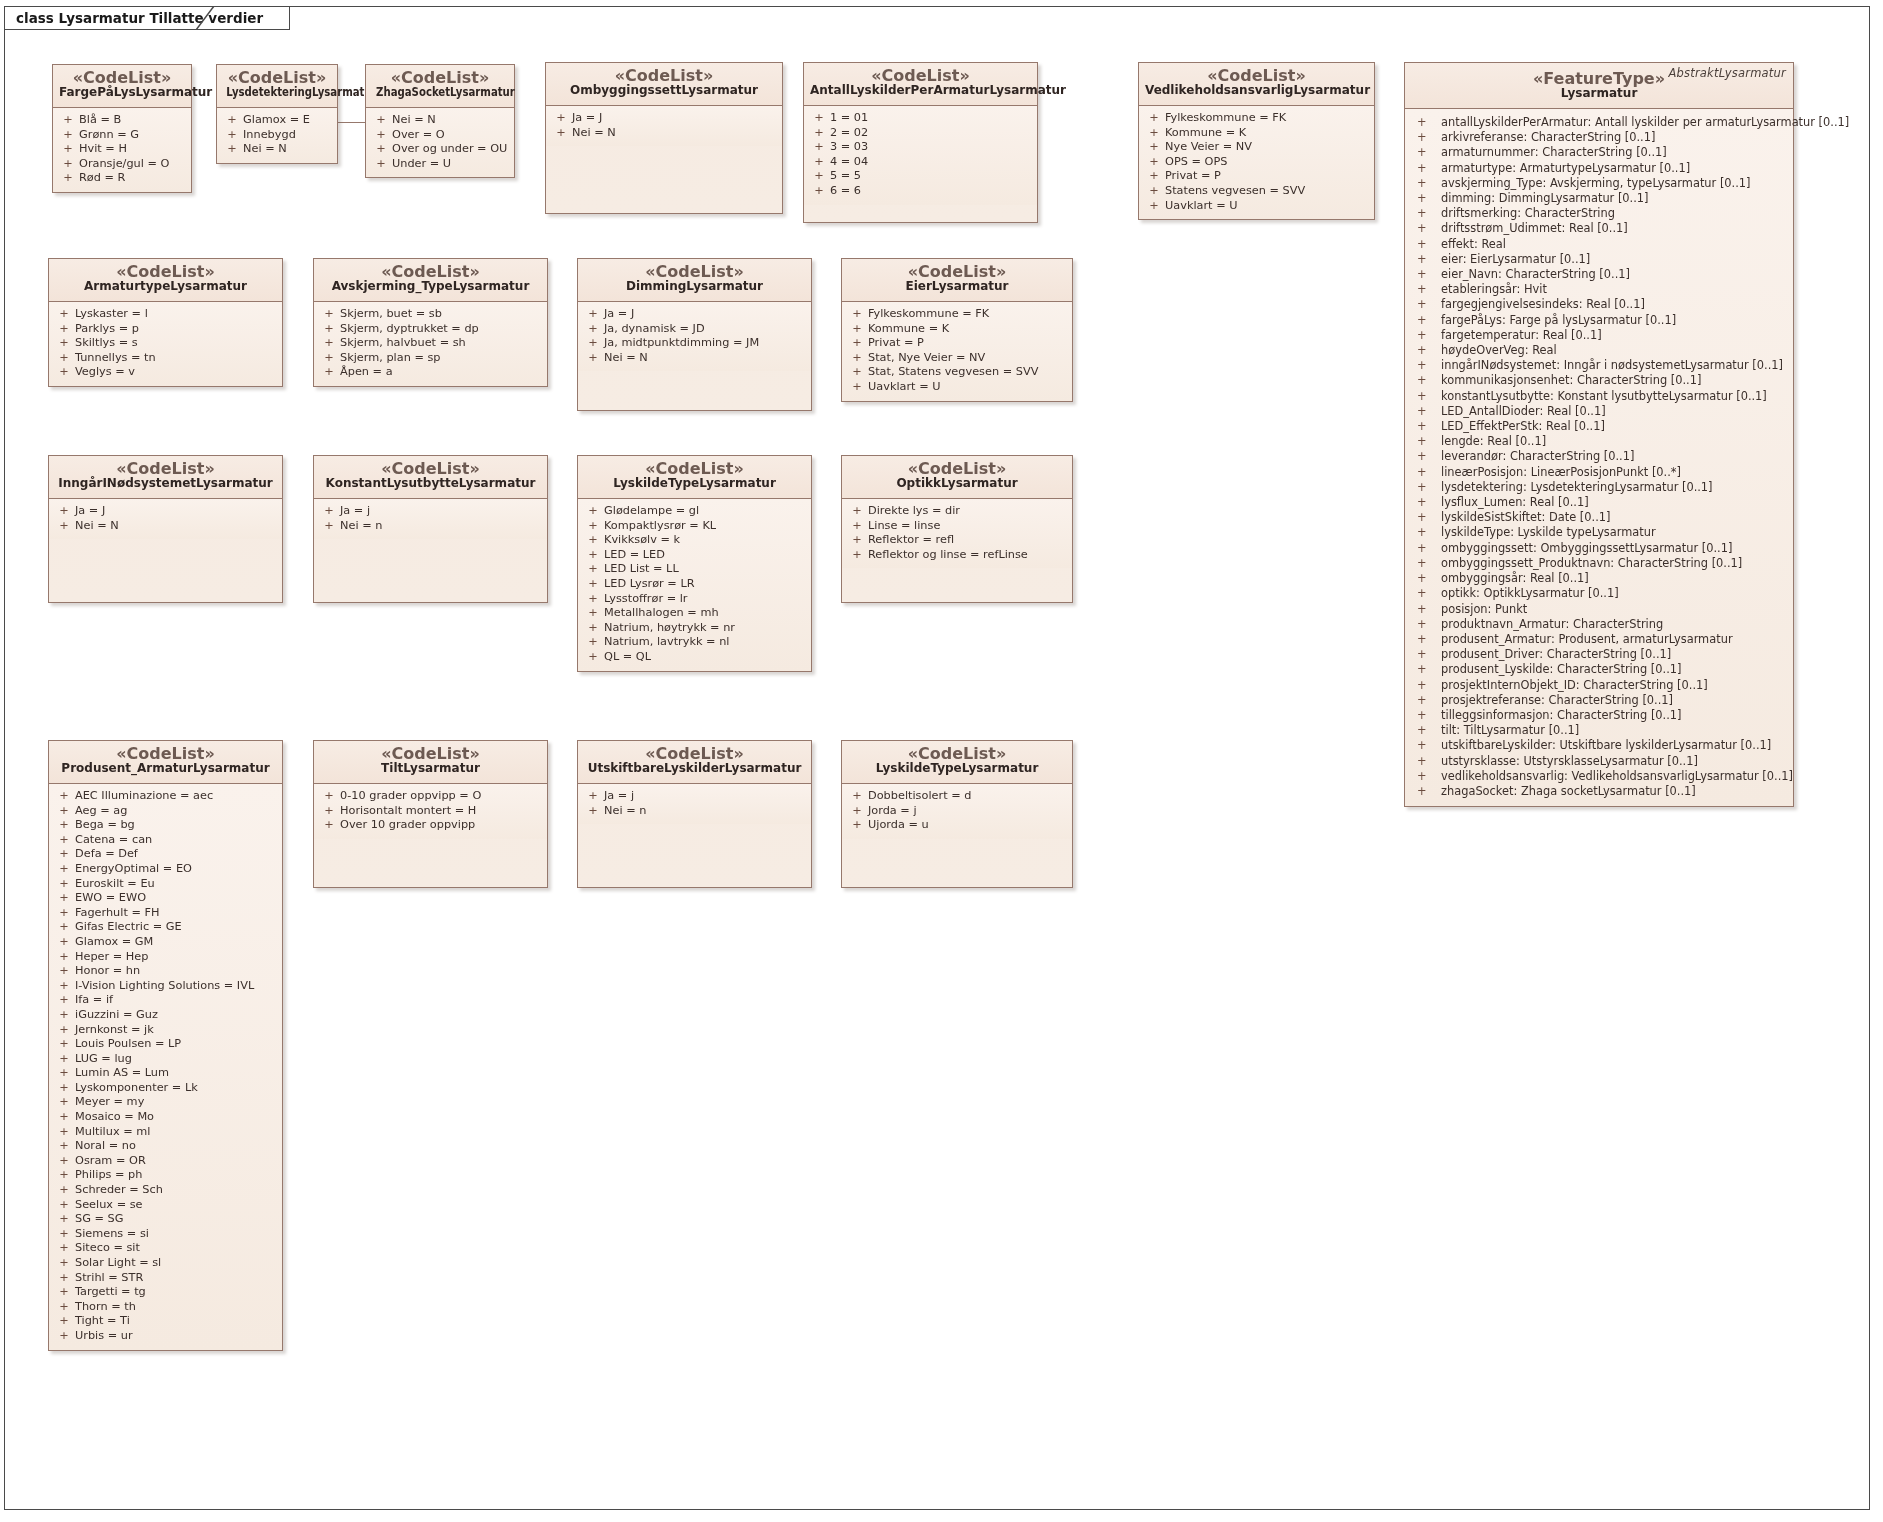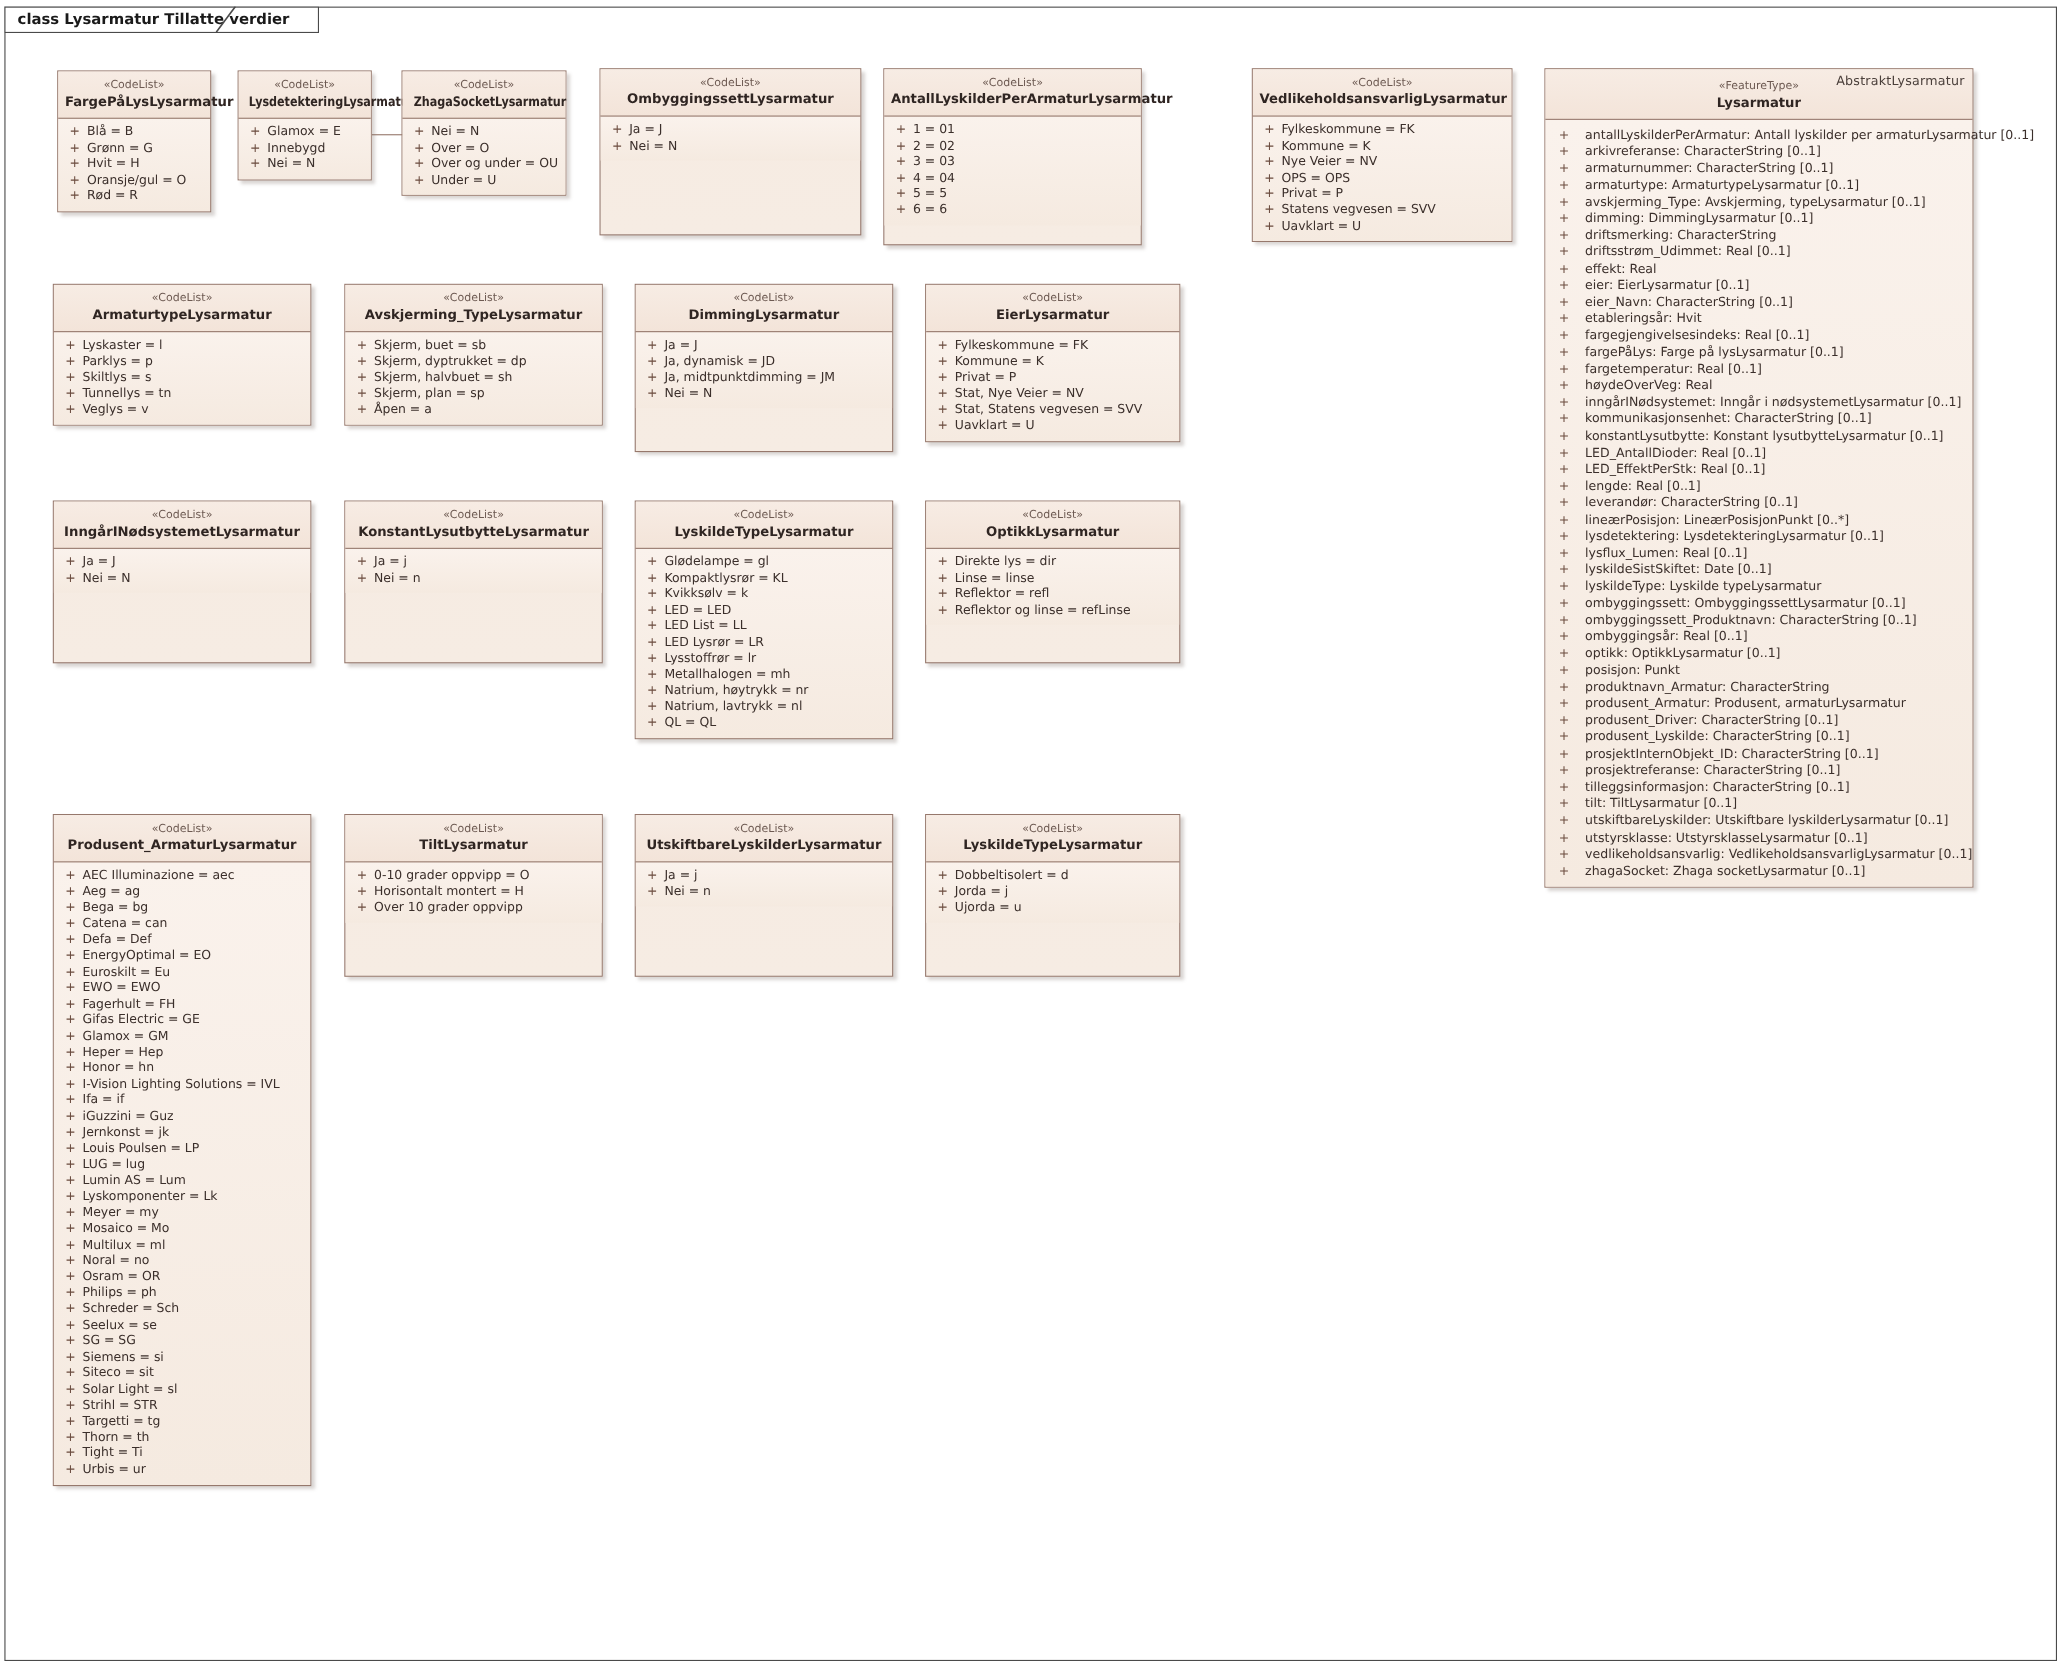--- a/index.html
+++ b/index.html
@@ -55,36 +55,38 @@
   }
   .uml .hdr{
     padding:6px 6px 7px 6px;
     text-align:center;
     border-bottom:1px solid #96786c;
     background:linear-gradient(to bottom,#f7ece4 0%,#f3e4d9 100%);
     position:relative;
   }
   .uml .stereo{
     display:block;
-    font-size:10px;
+    font-size:16px;
     color:#6d5a52;
     line-height:14px;
     white-space:nowrap;
+    font-weight:bold;
   }
   .uml .cname{
     display:block;
     font-size:12px;
     font-weight:bold;
     color:#2f2522;
     line-height:15px;
     white-space:nowrap;
   }
   .uml .abstract-label{
     position:absolute;
     right:7px;top:3px;
+    font-style:italic;
     font-size:11.5px;
     color:#4a3f3a;
     letter-spacing:0.2px;
   }
   .uml .body{
     padding:5px 4px 6px 4px;
     background:linear-gradient(to bottom,#faf2ec 0%,#f5eae0 100%);
   }
   .uml .attr{
     display:flex;

